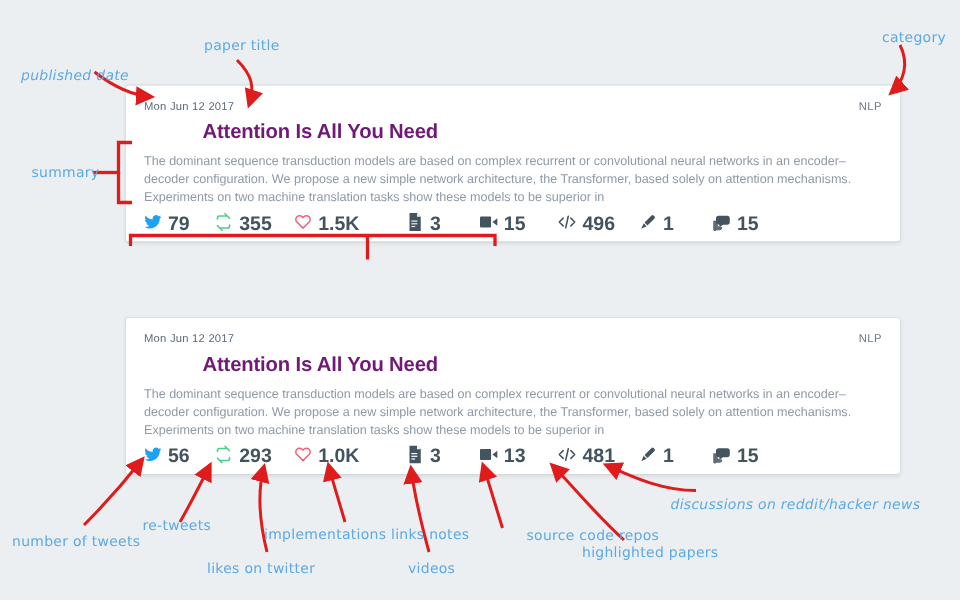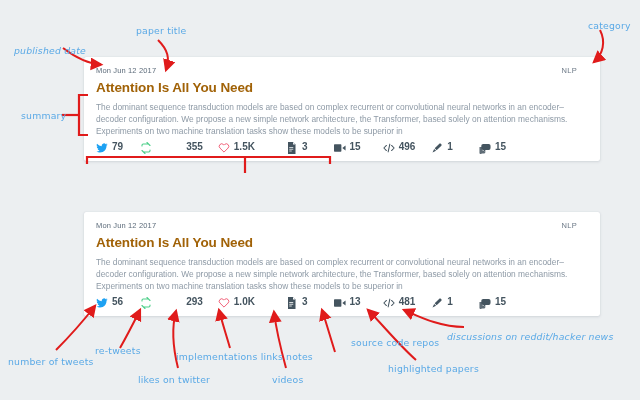--- a/index.html
+++ b/index.html
@@ -11,72 +11,73 @@
   }
   .stage{position:absolute;inset:0;width:640px;height:400px;}
 
   
   .card{
     position:absolute;
     background:#ffffff;
     box-shadow:0 1px 3px rgba(80,95,115,.16), 0 0 1px rgba(80,95,115,.22);
     border-radius:2px;
     box-sizing:border-box;
-    padding:9px 23px 8px 12px;
+    padding:9px 12px 8px 12px;
   }
   #card-1{left:84px;top:57px;width:516px;height:104px;}
   #card-2{left:84px;top:212px;width:516px;height:104px;}
 
   .card-head{display:flex;align-items:flex-start;justify-content:space-between;}
   .pub-date{
     font-size:7.5px;color:#5c6b7a;letter-spacing:.15px;
     font-family:"Liberation Sans",sans-serif;
   }
   .category{
     font-size:7.5px;color:#6b7886;letter-spacing:.3px;
   }
   .paper-title{
     margin-top:5px;
     font-size:13.5px;
     font-weight:bold;
-    color:#a16207;
+    color:#701a75;
     letter-spacing:-.1px;
+    margin-left:39px;
   }
   .summary{
     margin-top:6px;
     font-size:8.4px;
     line-height:12.1px;
     color:#8e9aa6;
     letter-spacing:0px;
   }
 
   
   .metrics{
     position:absolute;
     left:12px;bottom:6px;
     display:flex;align-items:center;
     height:14px;
   }
   .metric{
-    display:flex;
-    font-size:10px;color:#44545f;
+    display:flex;align-items:center;
+    font-size:13px;color:#44545f;
     font-weight:bold;
     margin-right:16px;
     white-space:nowrap;
   }
   .metric .ic{
     display:inline-flex;align-items:center;justify-content:center;
     width:12px;height:12px;margin-right:4px;
   }
   .metric .ic svg{display:block;}
   .metric .val{line-height:1;}
 
   
   .m-tweets{margin-right:17px;}
-  .m-retweets{margin-right:15px;gap:30px;}
+  .m-retweets{margin-right:15px;}
   .m-likes{margin-right:31px;}
   .m-impl{margin-right:26px;}
   .m-videos{margin-right:22px;}
   .m-code{margin-right:16px;}
   .m-highlight{margin-right:26px;}
   .m-disc{margin-right:0;}
 
   
   .anno-layer{position:absolute;inset:0;pointer-events:none;}
   .anno-label{
@@ -306,18 +307,18 @@
     <div class="anno-label" style="left:14px;top:45px;font-style:italic;">published date</div>
     <div class="anno-label" style="left:136px;top:25px;">paper title</div>
     <div class="anno-label" style="left:588px;top:20px;">category</div>
     <div class="anno-label" style="left:21px;top:110px;">summary</div>
 
     <div class="anno-label" style="left:8px;top:356px;">number of tweets</div>
     <div class="anno-label" style="left:95px;top:345px;">re-tweets</div>
     <div class="anno-label" style="left:138px;top:374px;">likes on twitter</div>
     <div class="anno-label" style="left:176px;top:351px;">implementations links notes</div>
     <div class="anno-label" style="left:272px;top:374px;">videos</div>
-    <div class="anno-label" style="left:307px;top:337px;padding-left:44px;">source code repos</div>
+    <div class="anno-label" style="left:307px;top:352px;padding-left:44px;">source code repos</div>
     <div class="anno-label" style="left:388px;top:363px;">highlighted papers</div>
     <div class="anno-label" style="left:447px;top:331px;font-style:italic;">discussions on reddit/hacker news</div>
   </div>
 
 </div>
 
 </body></html>

